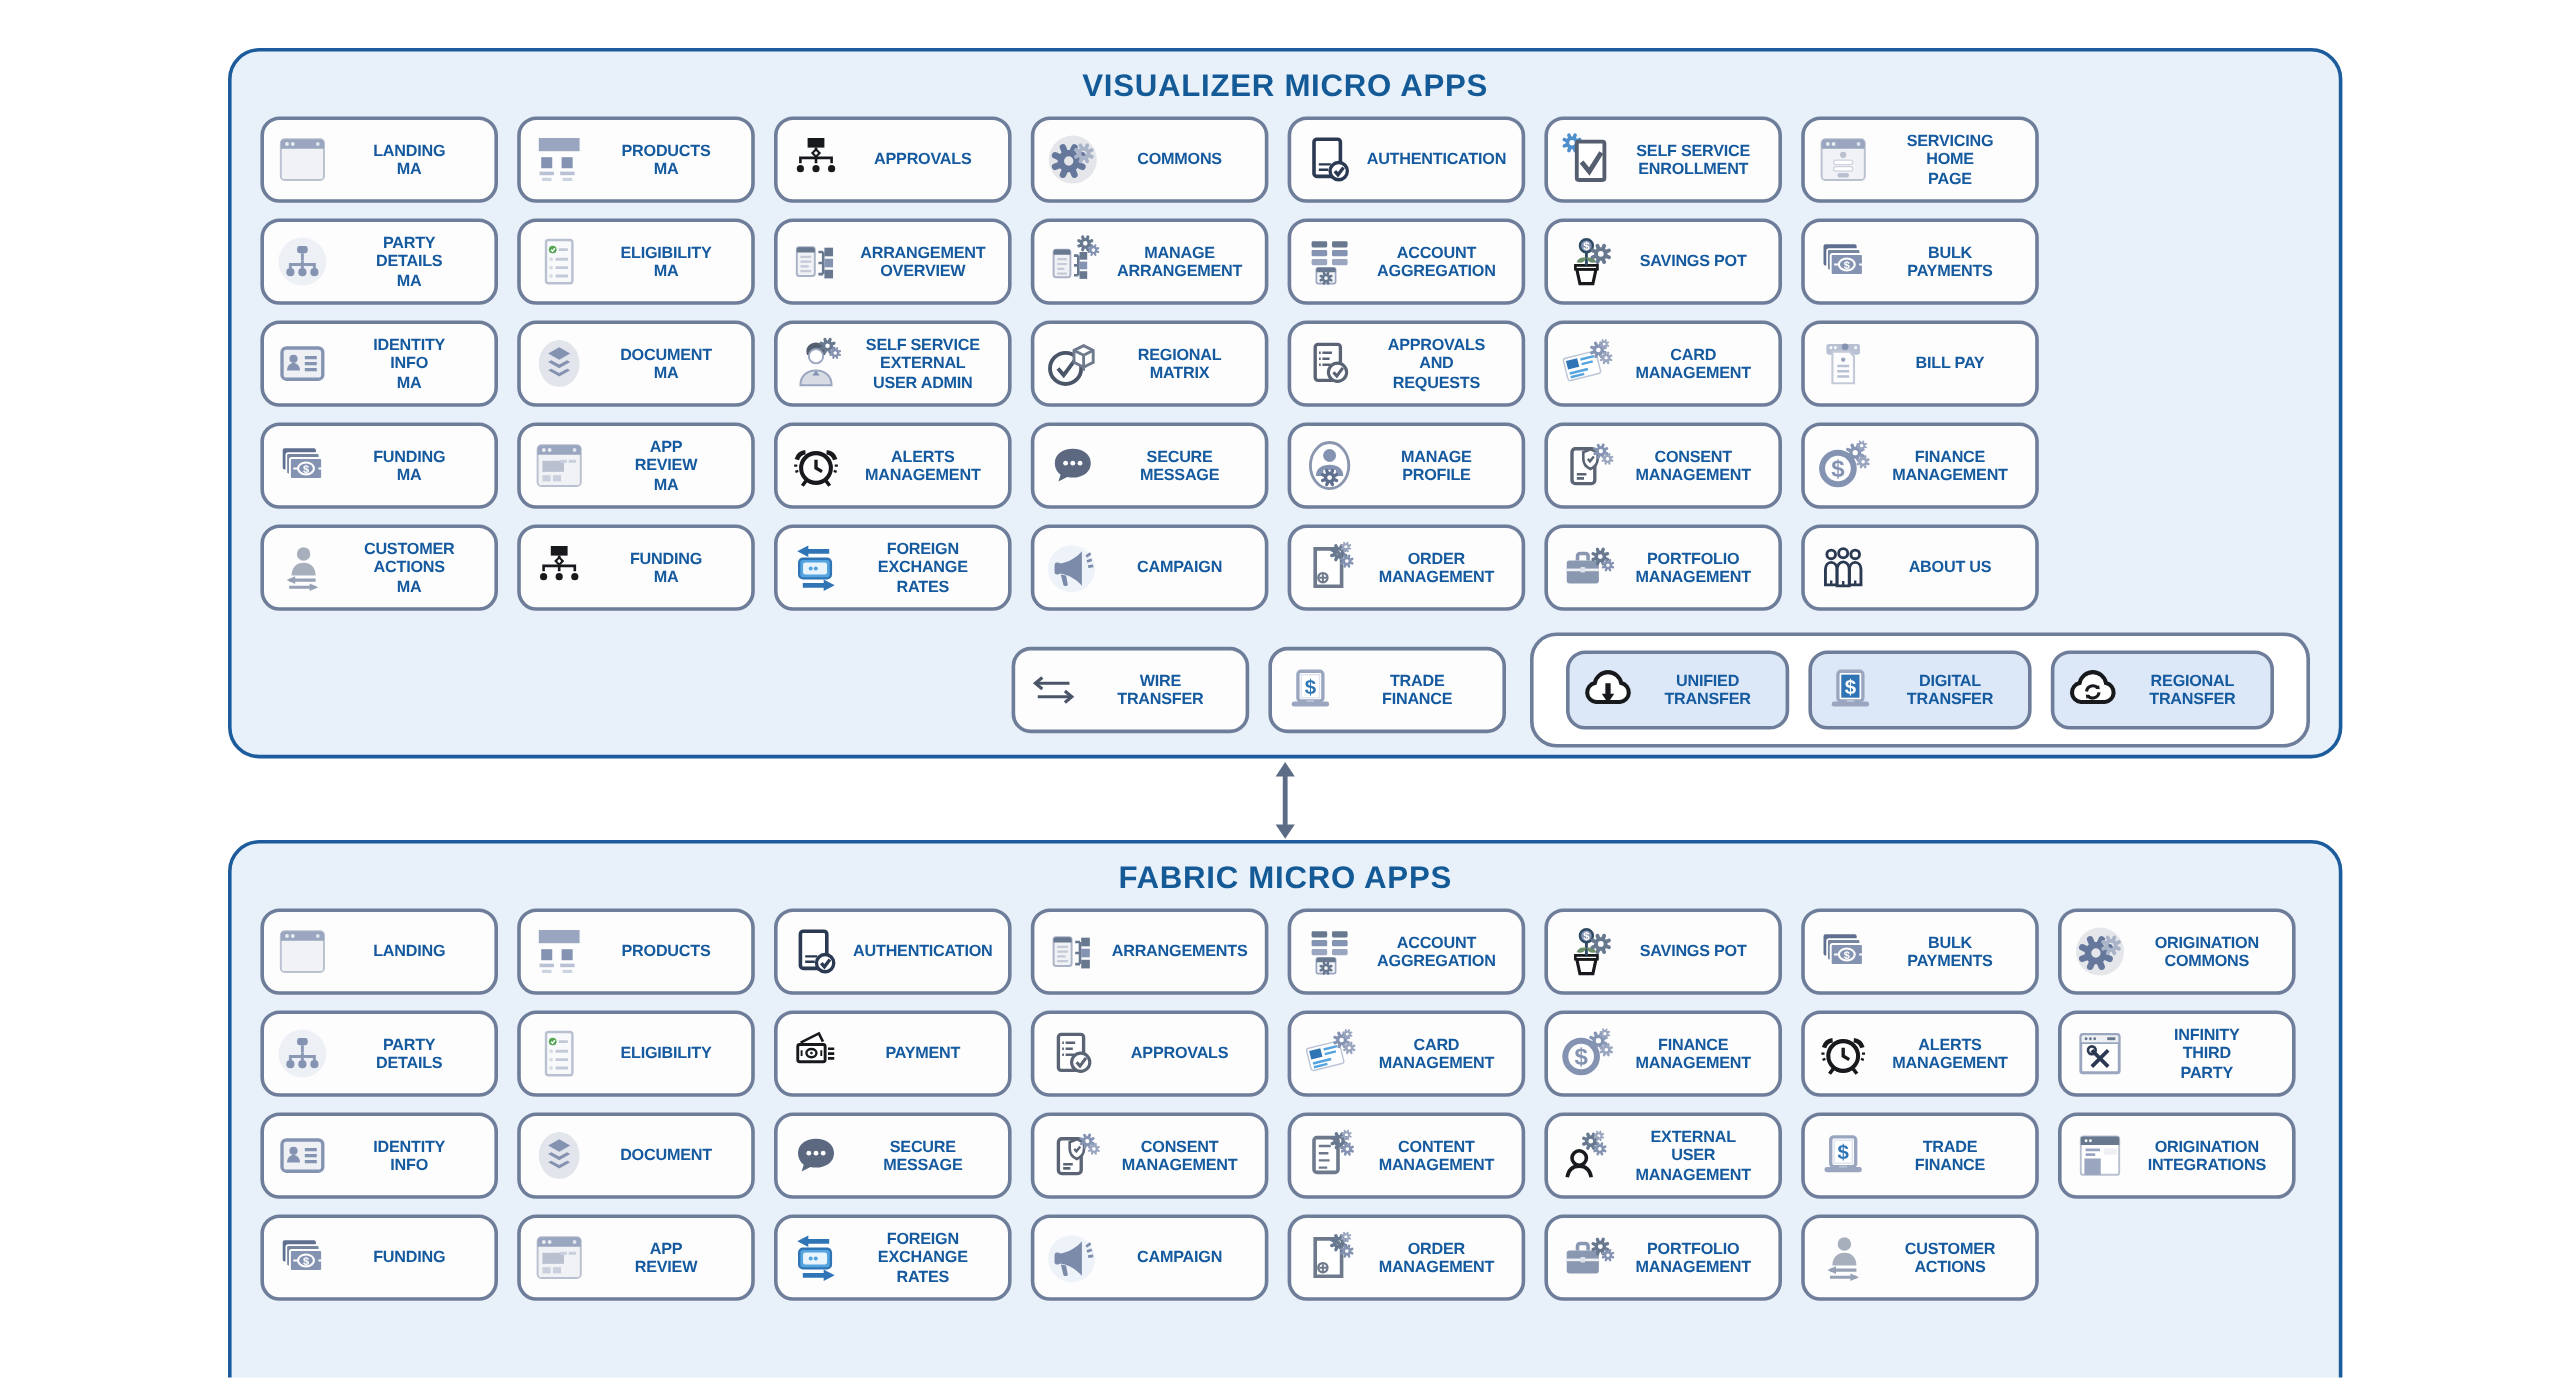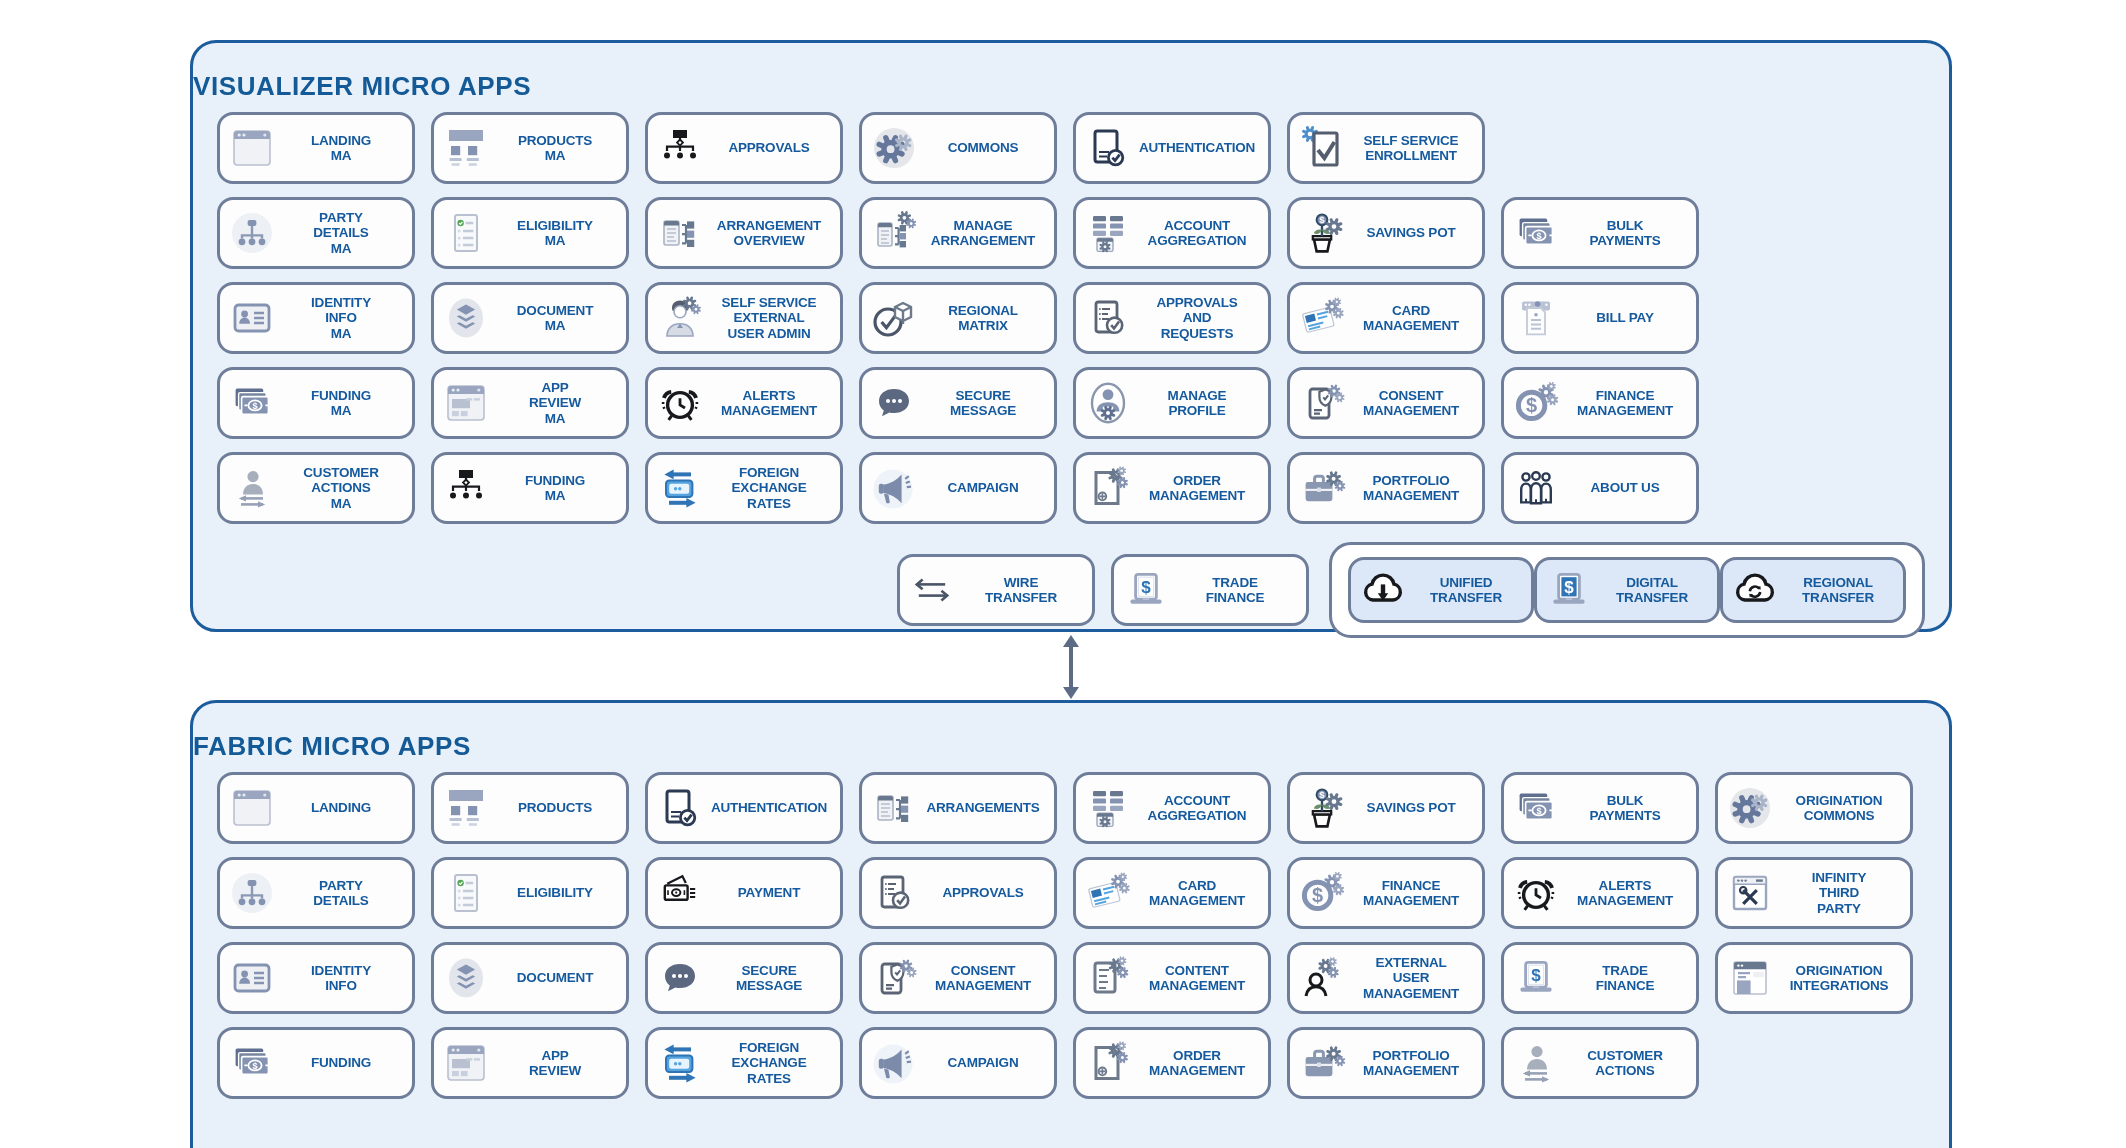--- a/index.html
+++ b/index.html
@@ -1,32 +1,32 @@
 <!DOCTYPE html>
 <html><head>
 <meta charset="utf-8">
 <style>
   html,body{margin:0;padding:0;background:#ffffff;}
   body{width:2126px;height:1148px;font-family:"Liberation Sans",sans-serif;}
   .canvas{position:relative;width:2126px;height:1148px;overflow:hidden;}
   .panel{position:absolute;left:190px;width:1762px;background:#e8f1fa;border:3px solid #1c5c9c;border-radius:26px;box-sizing:border-box;}
   #panel-visualizer{top:40px;height:592px;}
   #panel-fabric{top:700px;height:500px;}
-  .panel h2{margin:28px 0 10px;text-align:left;font-size:26px;letter-spacing:.6px;color:#145a96;font-weight:bold;}
+  .panel h2{margin:13px 0 10px;text-align:center;font-size:26px;letter-spacing:.6px;color:#145a96;font-weight:bold;}
   .grid{padding:0 24px;}
   .row{display:flex;gap:16px;margin-bottom:13px;align-items:center;}
   .tile{display:flex;align-items:center;width:198px;height:72px;box-sizing:border-box;background:#fdfdfe;
         border:3px solid #6e7d99;border-radius:16px;padding:2px 7px;flex:0 0 auto;}
   .tile .icon{flex:0 0 50px;height:56px;display:flex;align-items:center;justify-content:center;}
   .tile .icon svg{width:48px;height:48px;display:block;}
   .tile .label{flex:1;text-align:center;color:#155a9e;font-weight:bold;font-size:13.5px;line-height:1.12;
                white-space:pre-line;letter-spacing:-0.2px;}
   .tile.blue{background:#dce8f7;}
-  .tile-group{display:flex;align-items:center;border:3px solid #6e7d99;border-radius:22px;
-              background:#fff;padding:12px 16px;margin-left:4px;box-sizing:border-box;}
+  .tile-group{display:flex;gap:16px;align-items:center;border:3px solid #6e7d99;border-radius:22px;
+              background:#fff;padding:12px 27px;margin-left:4px;box-sizing:border-box;}
   .tile-group .tile{width:186px;height:66px;}
   .row-transfers{margin-top:18px;justify-content:flex-end;}
   .connector{position:absolute;left:1056px;top:634px;width:30px;height:64px;}
 </style>
 </head>
 <body>
 
 <div class="canvas">
 
   <section class="panel" id="panel-visualizer">
@@ -132,20 +132,38 @@
                   <line x1="6.8" y1="3.1" x2="7.3" y2="1.8"></line>
                   <line x1="7.9" y1="4.2" x2="9.2" y2="3.7"></line>
                 </g>
                 <circle cx="6" cy="5" r="1.9" fill="none" stroke="#4d8fcc" stroke-width="1.5"></circle>
                 <rect x="8" y="4.5" width="11.5" height="16" rx="0.8" fill="#fff" stroke="#555e6e" stroke-width="1.6"></rect>
                 <path d="M10 13l3.2 4 5-8" fill="none" stroke="#555e6e" stroke-width="2"></path>
               </svg>
             </span>
             <span class="label">SELF SERVICE
 ENROLLMENT</span>
+          </div>
+          <div class="tile">
+            <span class="icon">
+              <svg viewBox="0 0 24 24">
+                <rect x="3" y="3.5" width="18" height="17" rx="1.6" fill="#f1f2f5" stroke="#b9c0cf" stroke-width="0.8"></rect>
+                <path d="M3 5a1.6 1.6 0 0 1 1.6-1.5h14.8A1.6 1.6 0 0 1 21 5v2.5H3z" fill="#9aa6bf"></path>
+                <circle cx="5.6" cy="5.5" r="0.8" fill="#e8ecf3"></circle>
+                <circle cx="8" cy="5.5" r="0.8" fill="#e8ecf3"></circle>
+                <circle cx="18.4" cy="5.5" r="0.8" fill="#dfe4ee"></circle>
+                <circle cx="12" cy="10" r="1.3" fill="#b9c0cf"></circle>
+                <rect x="8" y="12.2" width="8" height="1.9" rx=".95" fill="#fff" stroke="#ccd2de" stroke-width=".5"></rect>
+                <rect x="8" y="14.9" width="8" height="1.9" rx=".95" fill="#fff" stroke="#ccd2de" stroke-width=".5"></rect>
+                <rect x="9.6" y="17.6" width="4.8" height="1.9" rx=".95" fill="#b9c0cf"></rect>
+              </svg>
+            </span>
+            <span class="label">SERVICING
+HOME
+PAGE</span>
           </div>
         </div>
         <div class="row">
           <div class="tile">
             <span class="icon">
               <svg viewBox="0 0 24 24">
                 <circle cx="12" cy="12" r="10" fill="#edf0f5"></circle>
                 <rect x="9.8" y="5.5" width="4.4" height="3" rx="1" fill="#8593b2"></rect>
                 <g stroke="#8c99b5" stroke-width="1.2" fill="none">
                   <path d="M12 8.5v3"></path>

